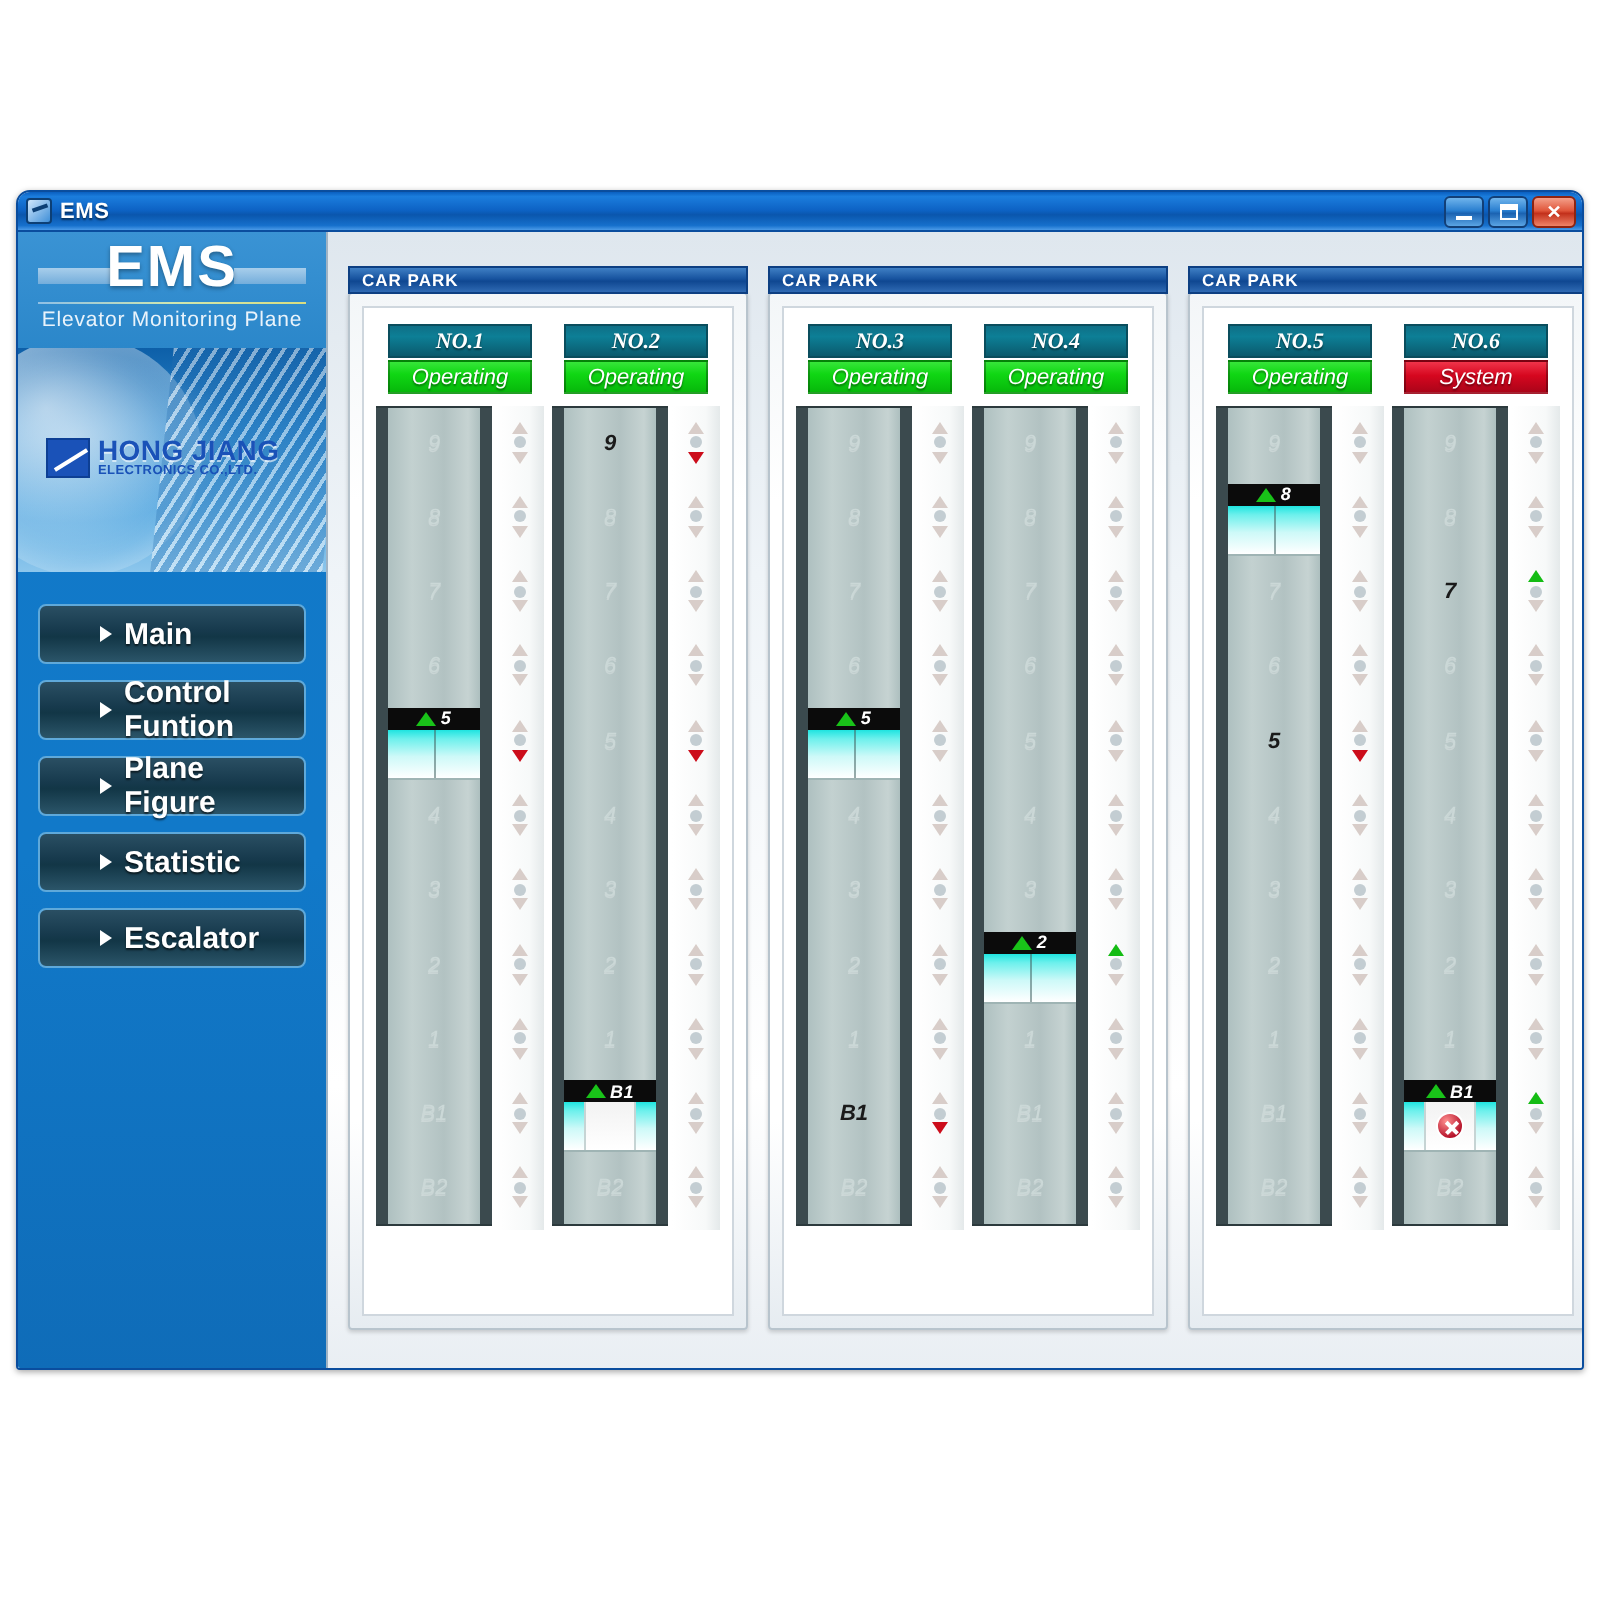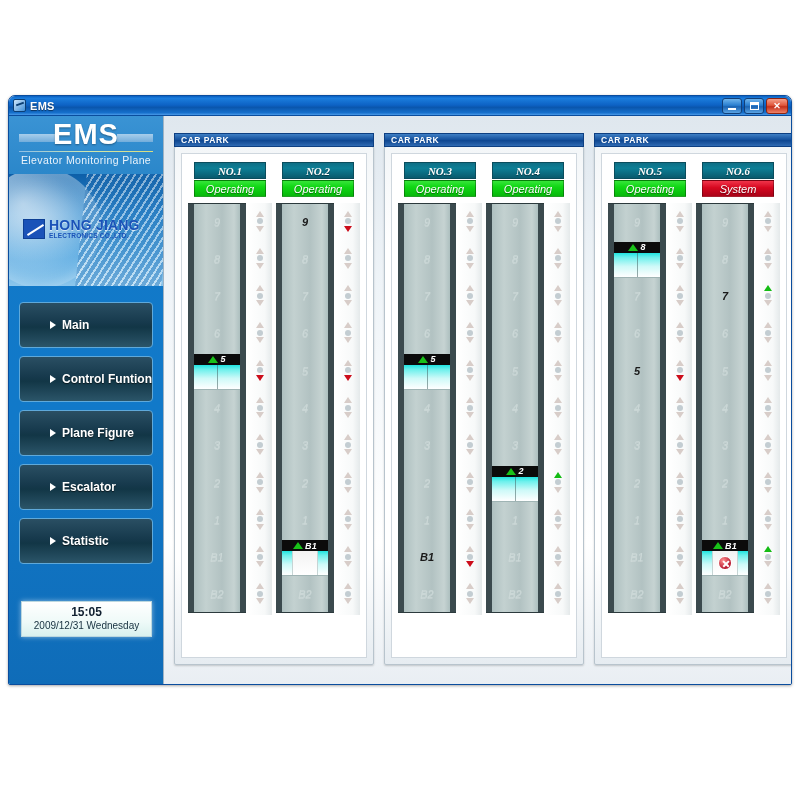--- a/index.html
+++ b/index.html
@@ -133,25 +133,25 @@
     background:#fff; transform: rotate(-32deg);
   }
   #logo-mark .txt { line-height: 1; }
   #logo-mark .n1 { color:#1a52b8; font-size:14px; font-weight:bold; letter-spacing:.2px;
     text-shadow: 0 1px 0 rgba(255,255,255,.6); }
   #logo-mark .n2 { color:#1a52b8; font-size:6.5px; font-weight:bold; letter-spacing:.2px; margin-top:1px; }
 
   
   #nav { margin: 16px 10px 0 10px; }
   .nav-btn {
-    height: 46px; margin-bottom: 8px;
+    height: 30px; margin-bottom: 8px;
     border: 1px solid #5fa9da;
     border-radius: 4px;
     background: linear-gradient(to bottom,#2a4f63 0%, #16394c 45%, #123646 55%, #2b5569 100%);
-    color:#ffffff; font-size:12px; font-weight:bold;
+    color:#ffffff; font-size:15px; font-weight:bold;
     display:flex; align-items:center;
     padding-left: 30px;
     text-shadow: 0 1px 1px rgba(0,0,0,.6);
     cursor: pointer;
   }
   .nav-btn .tri {
     width:0;height:0;border-left:6px solid #ffffff;
     border-top:4px solid transparent;border-bottom:4px solid transparent;
     margin-right:6px;
   }
@@ -378,32 +378,28 @@
         <div class="nav-btn">
           <span class="tri"></span>
           <span>Control Funtion</span>
         </div>
         <div class="nav-btn">
           <span class="tri"></span>
           <span>Plane Figure</span>
         </div>
         <div class="nav-btn">
           <span class="tri"></span>
-          <span>Escalator</span>
+          <span>Statistic</span>
         </div>
         <div class="nav-btn">
           <span class="tri"></span>
-          <span>Statistic</span>
+          <span>Escalator</span>
         </div>
       </div>
 
-      <div id="clock">
-        <div class="time">15:05</div>
-        <div class="date">2009/12/31 Wednesday</div>
-      </div>
 
 
     </div>
 
     <div id="main">
         <div class="group-panel">
           <div class="group-title">CAR PARK</div>
           <div class="group-inner">
             <div class="elev">
               <div class="elev-head">

